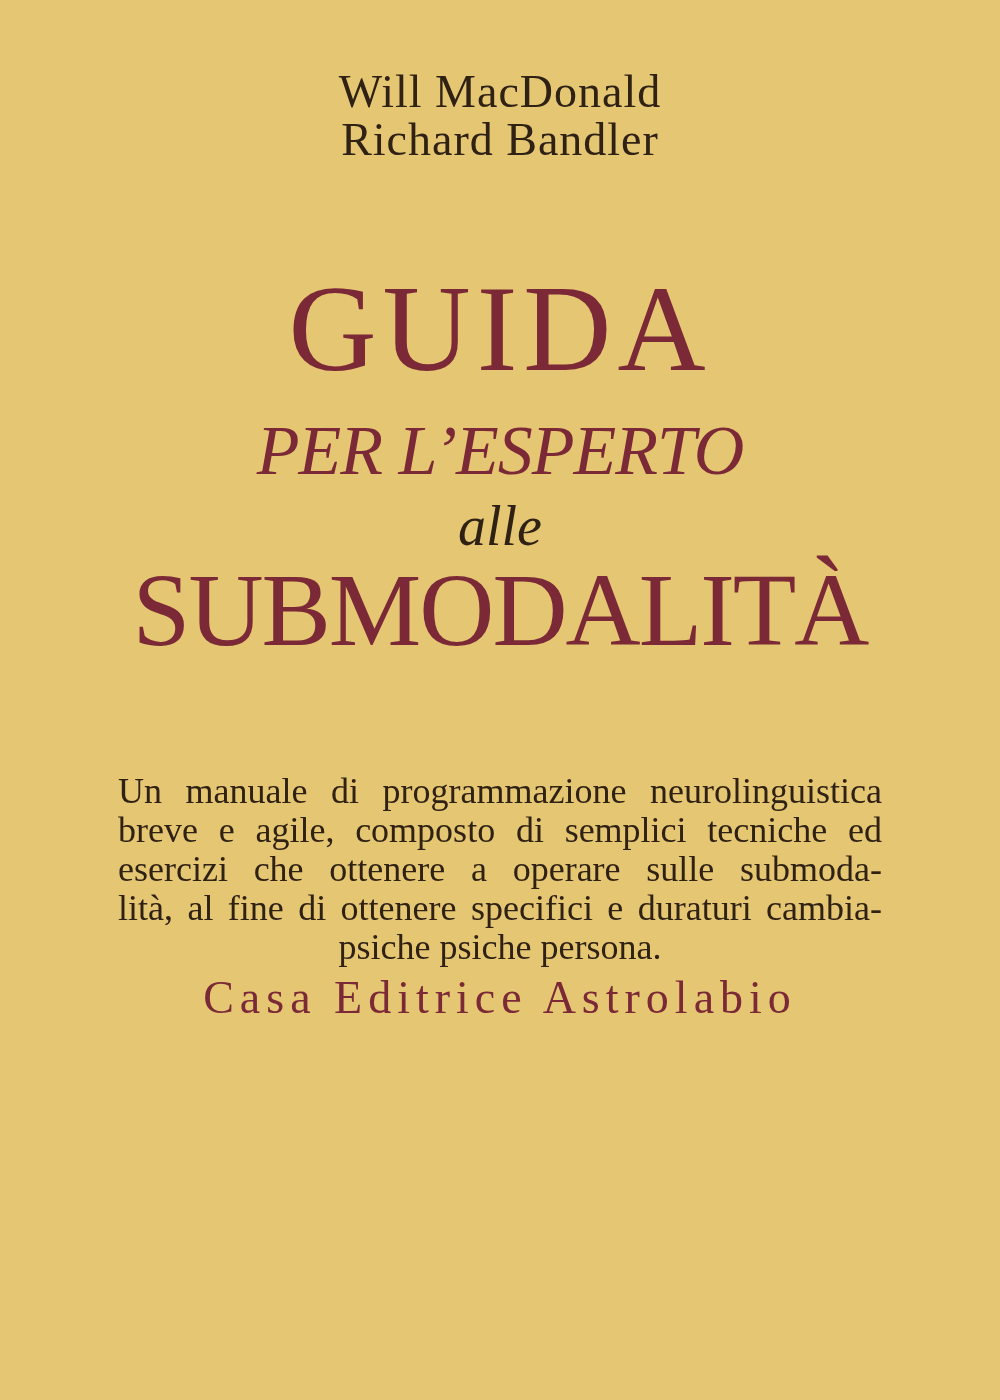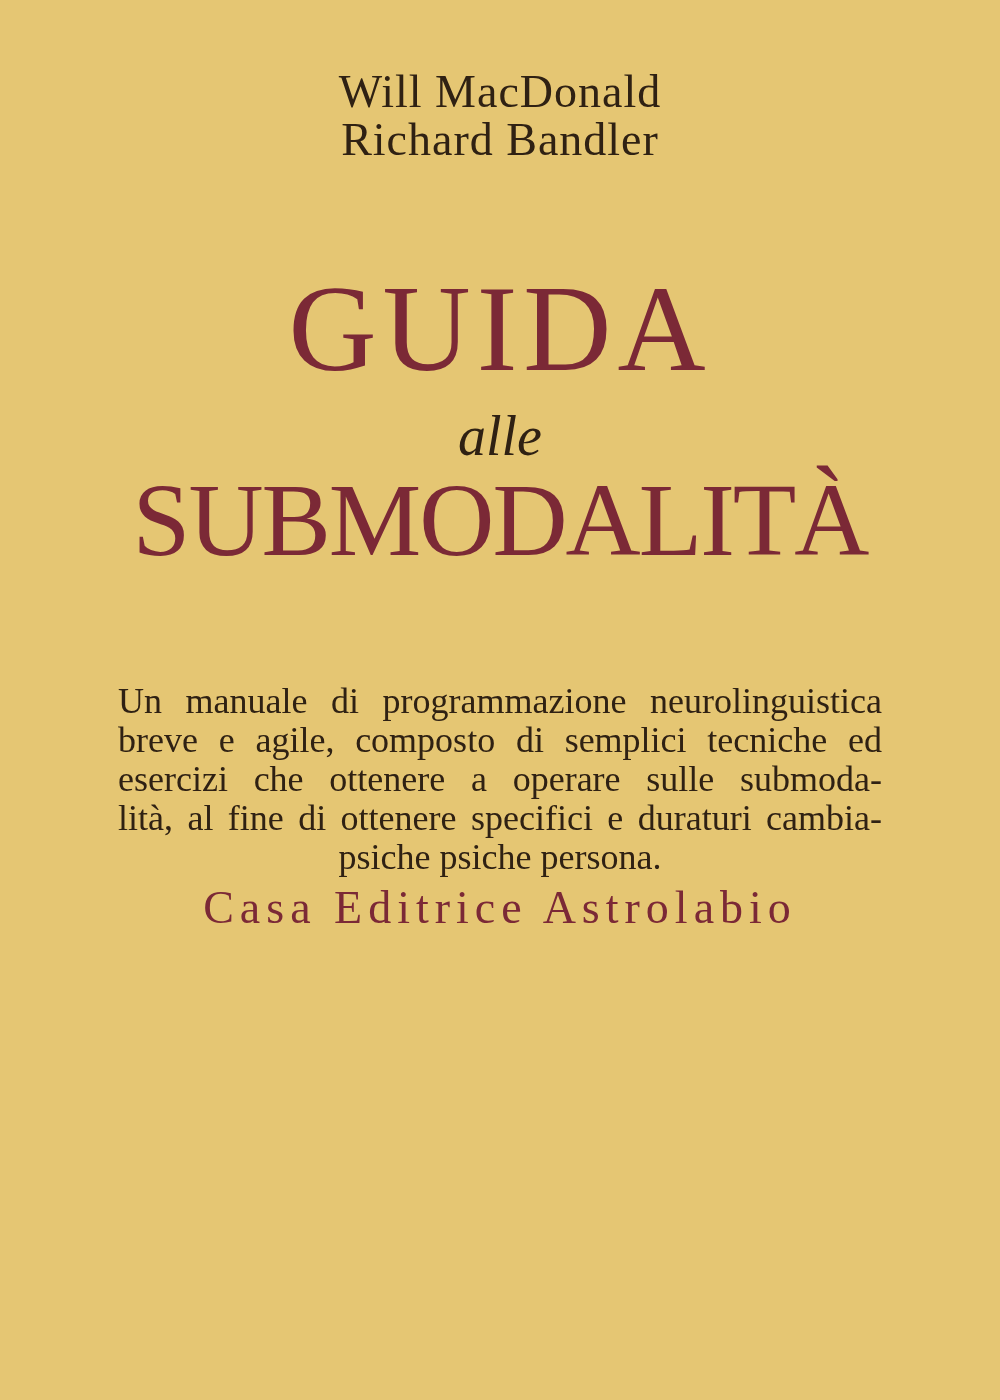--- a/index.html
+++ b/index.html
@@ -38,21 +38,21 @@
   }
   .title-esperto {
     margin-top: 26px;
     font-size: 70px;
     line-height: 1;
     font-style: italic;
     letter-spacing: -1px;
     color: var(--title);
   }
   .title-alle {
-    margin-top: 18px;
+    margin-top: 12px;
     font-size: 56px;
     line-height: 1;
     font-style: italic;
     color: var(--ink);
     font-family: Liberation Serif, serif;
   }
   .title-submodalita {
     margin-top: 4px;
     font-size: 104px;
     line-height: 1;
@@ -87,20 +87,21 @@
 
 <div class="cover">
 
   <div class="authors">
     <div>Will MacDonald</div>
     <div>Richard Bandler</div>
   </div>
 
   <h1 class="title-guida">GUIDA</h1>
 
+  <div class="title-esperto">PER L’ESPERTO</div>
 
   <div class="title-alle">alle</div>
 
   <div class="title-submodalita">SUBMODALITÀ</div>
 
   <div class="blurb">
     <div class="blurb-line">Un manuale di programmazione neurolinguistica</div>
     <div class="blurb-line">breve e agile, composto di semplici tecniche ed</div>
     <div class="blurb-line">esercizi che ottenere a operare sulle submoda-</div>
     <div class="blurb-line">lità, al fine di ottenere specifici e duraturi cambia-</div>

